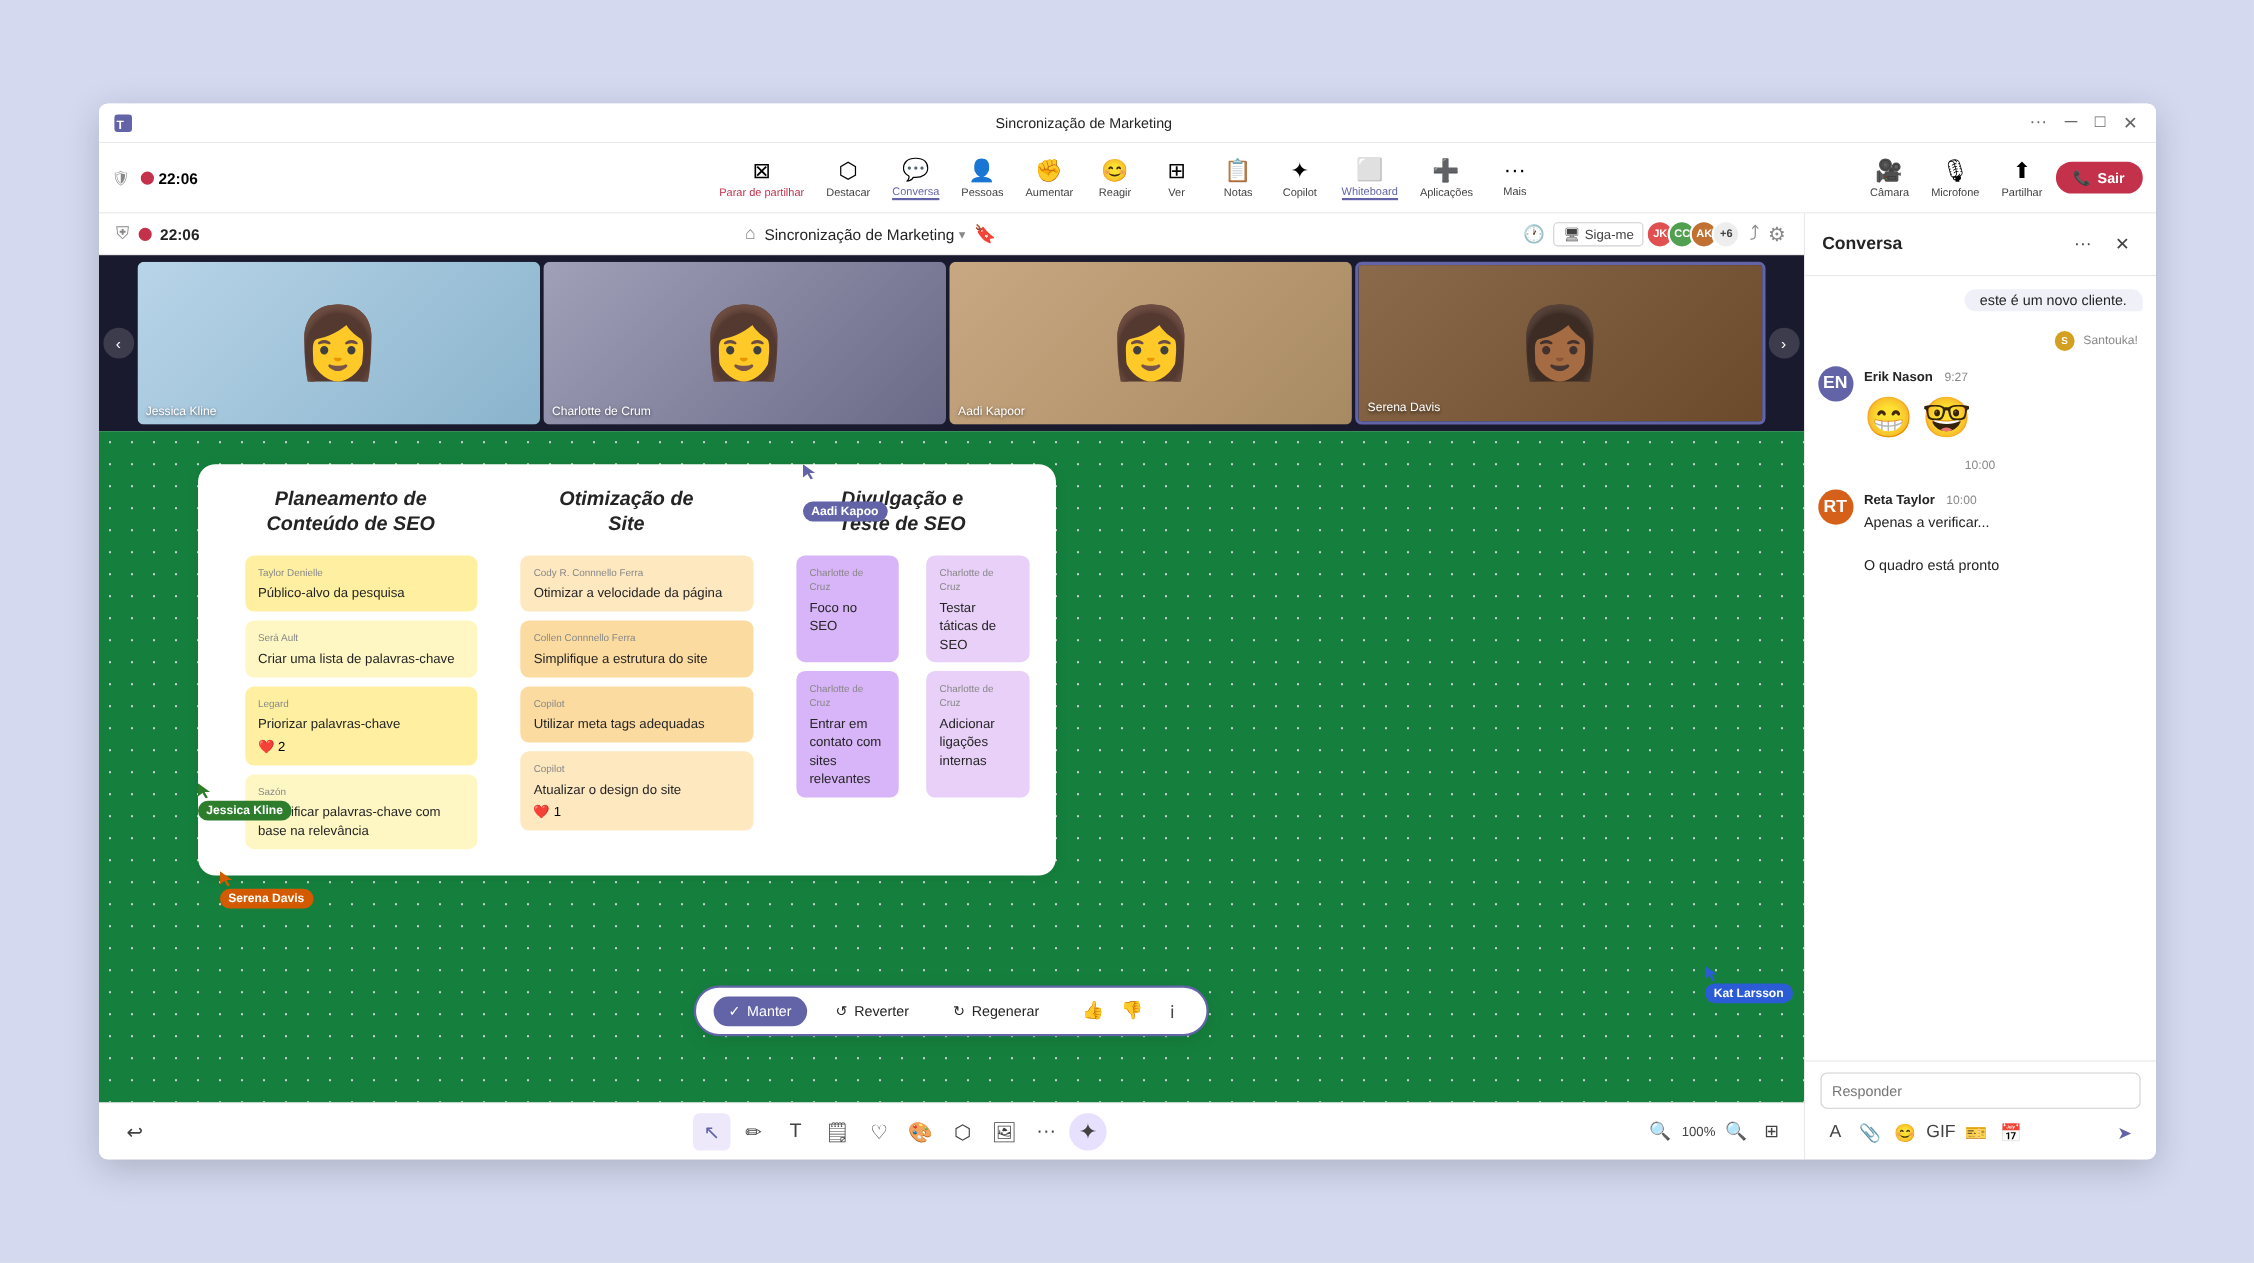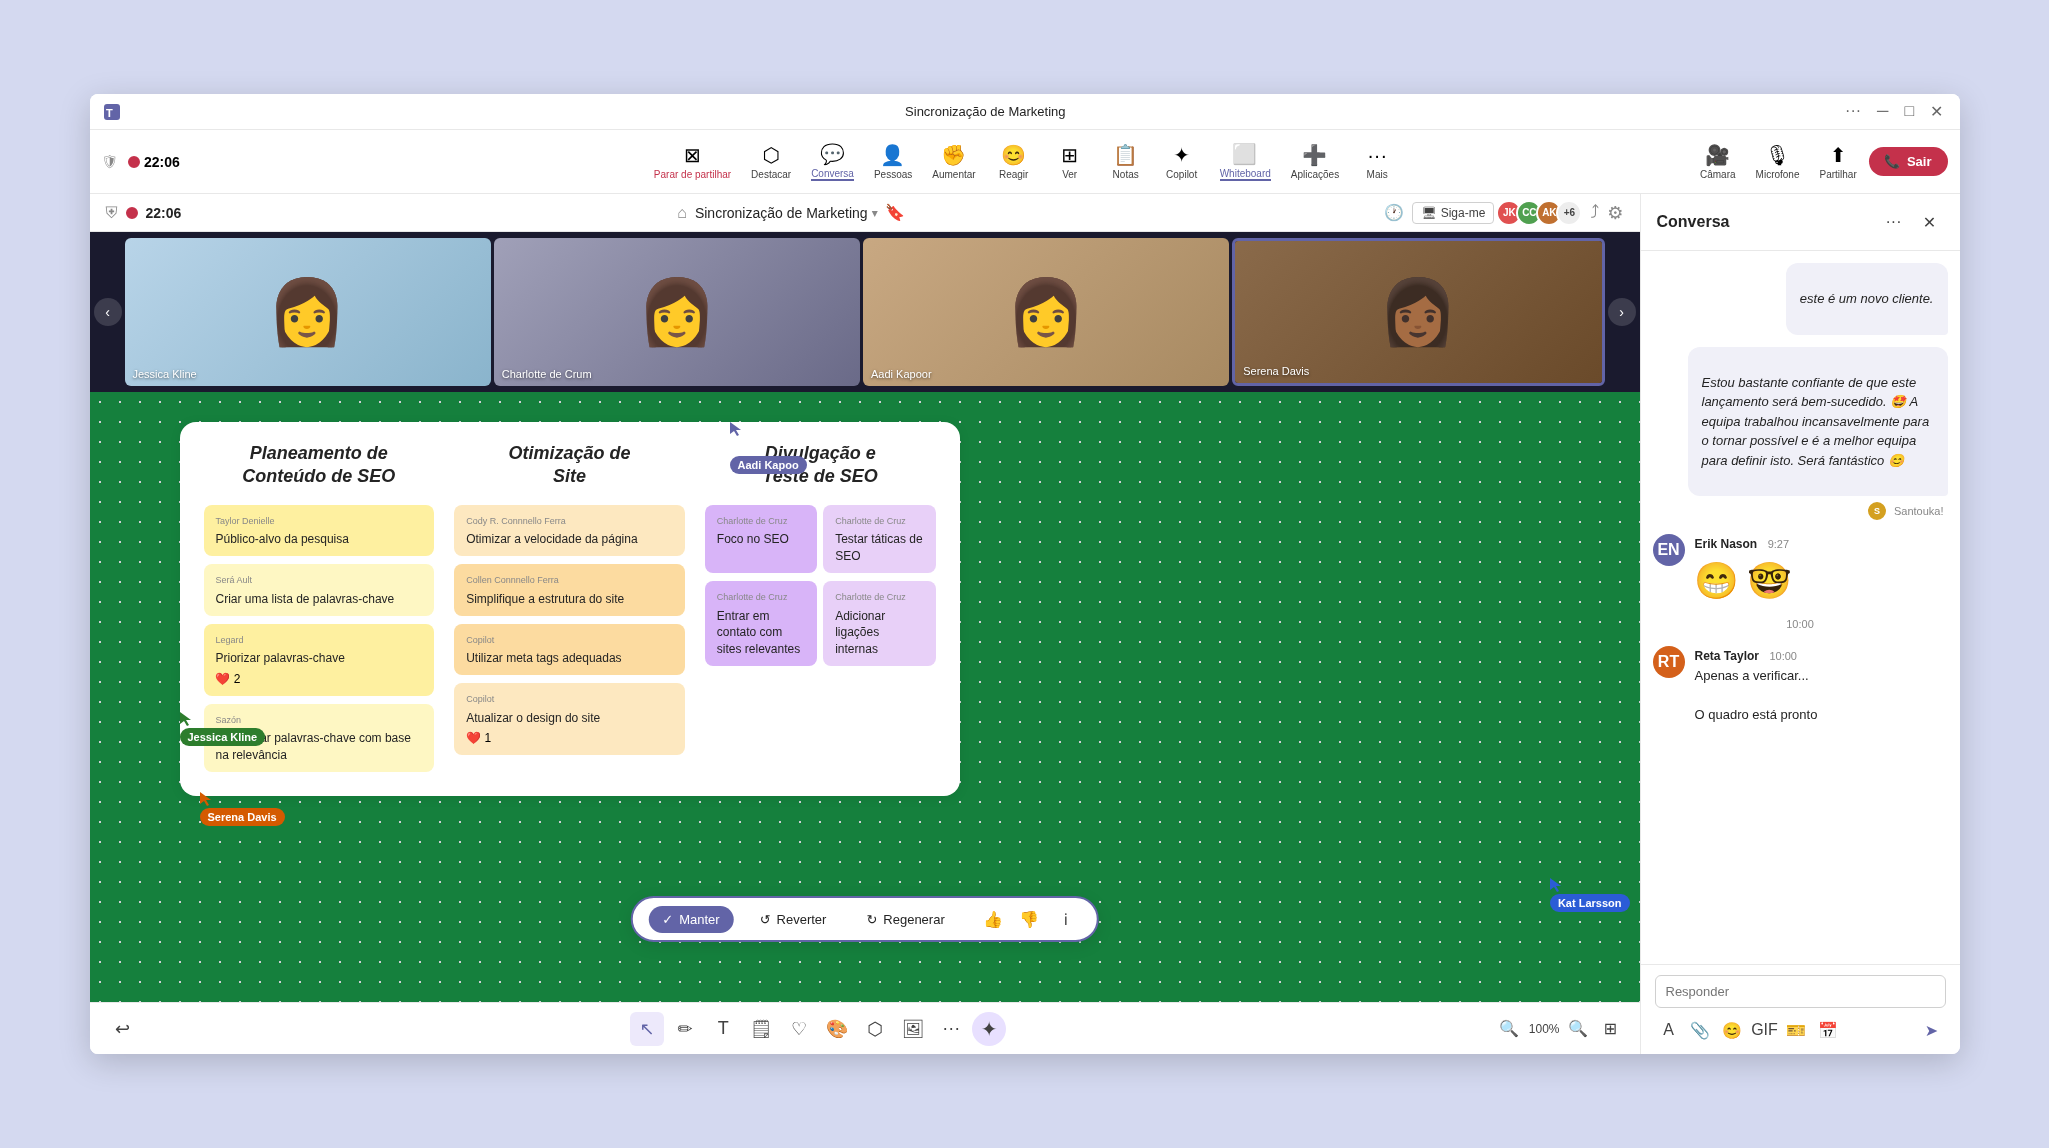--- a/index.html
+++ b/index.html
@@ -231,20 +231,21 @@
     .kanban-col { flex: 1; }
     .kanban-col-title {
       font-size: 18px; font-style: italic; font-weight: 600;
       color: #242424; text-align: center; margin-bottom: 16px; line-height: 1.3;
     }
     .kanban-cards { display: flex; flex-direction: column; gap: 8px; }
     .kanban-card {
       border-radius: 8px; padding: 10px 12px 8px;
       font-size: 12px; line-height: 1.4;
       position: relative;
+      margin-left: 19px;
     }
     .kanban-card.yellow { background: #fef0a0; }
     .kanban-card.yellow-light { background: #fef7c3; }
     .kanban-card.orange { background: #fcdba0; }
     .kanban-card.orange-light { background: #fde8c0; }
     .kanban-card.lavender { background: #d8b4f8; }
     .kanban-card.lavender-light { background: #e8d0f8; }
     .kanban-card-meta {
       font-size: 9px; color: #888; margin-bottom: 4px;
     }
@@ -339,22 +340,22 @@
       width: 32px; height: 32px; border-radius: 50%;
       flex-shrink: 0; display: flex; align-items: center; justify-content: center;
       font-size: 16px; font-weight: 700; color: #fff;
     }
     .chat-bubble-wrapper { flex: 1; }
     .chat-sender { font-size: 12px; font-weight: 600; color: #242424; }
     .chat-time { font-size: 11px; color: #888; margin-left: 6px; }
     .chat-text { font-size: 13px; color: #242424; line-height: 1.5; margin-top: 2px; }
     .chat-bubble-right {
       background: #f0f0f8; border-radius: 12px 12px 4px 12px;
-      padding: 26px 14px; max-width: 220px; margin-left: auto;
-      font-size: 13px; color: #242424; line-height: 1.5; font-style: italic;
+      padding: 0 14px; max-width: 220px; margin-left: auto;
+      font-size: 13px; color: #242424; line-height: 1.5;
     }
     .chat-emoji-row { display: flex; gap: 8px; margin-top: 8px; font-size: 36px; }
     .time-divider {
       text-align: center; font-size: 11px; color: #888;
       padding: 4px 0;
     }
     
     .reply-area {
       border-top: 1px solid #e8e8e8;
       padding: 10px 14px;
@@ -724,23 +725,20 @@
 
       <div class="chat-messages">
 
         <div style="display:flex;flex-direction:column;align-items:flex-end;">
           <div class="chat-bubble-right">
             <span>este é um novo cliente.</span>
           </div>
         </div>
 
         <div style="display:flex;flex-direction:column;align-items:flex-end;">
-          <div class="chat-bubble-right" style="max-width:260px;">
-            <span>Estou bastante confiante de que este lançamento será bem-sucedido. 🤩 A equipa trabalhou incansavelmente para o tornar possível e é a melhor equipa para definir isto. Será fantástico 😊</span>
-          </div>
           <div style="display:flex;align-items:center;gap:6px;margin-top:4px;margin-right:4px;">
             <div class="avatar-sm" style="background:#d4a020;width:22px;height:22px;font-size:9px;">S</div>
             <span style="font-size:11px;color:#888;">Santouka!</span>
           </div>
         </div>
 
         <div class="chat-msg">
           <div class="chat-avatar" style="background:#6264a7;">EN</div>
           <div class="chat-bubble-wrapper">
             <div>

